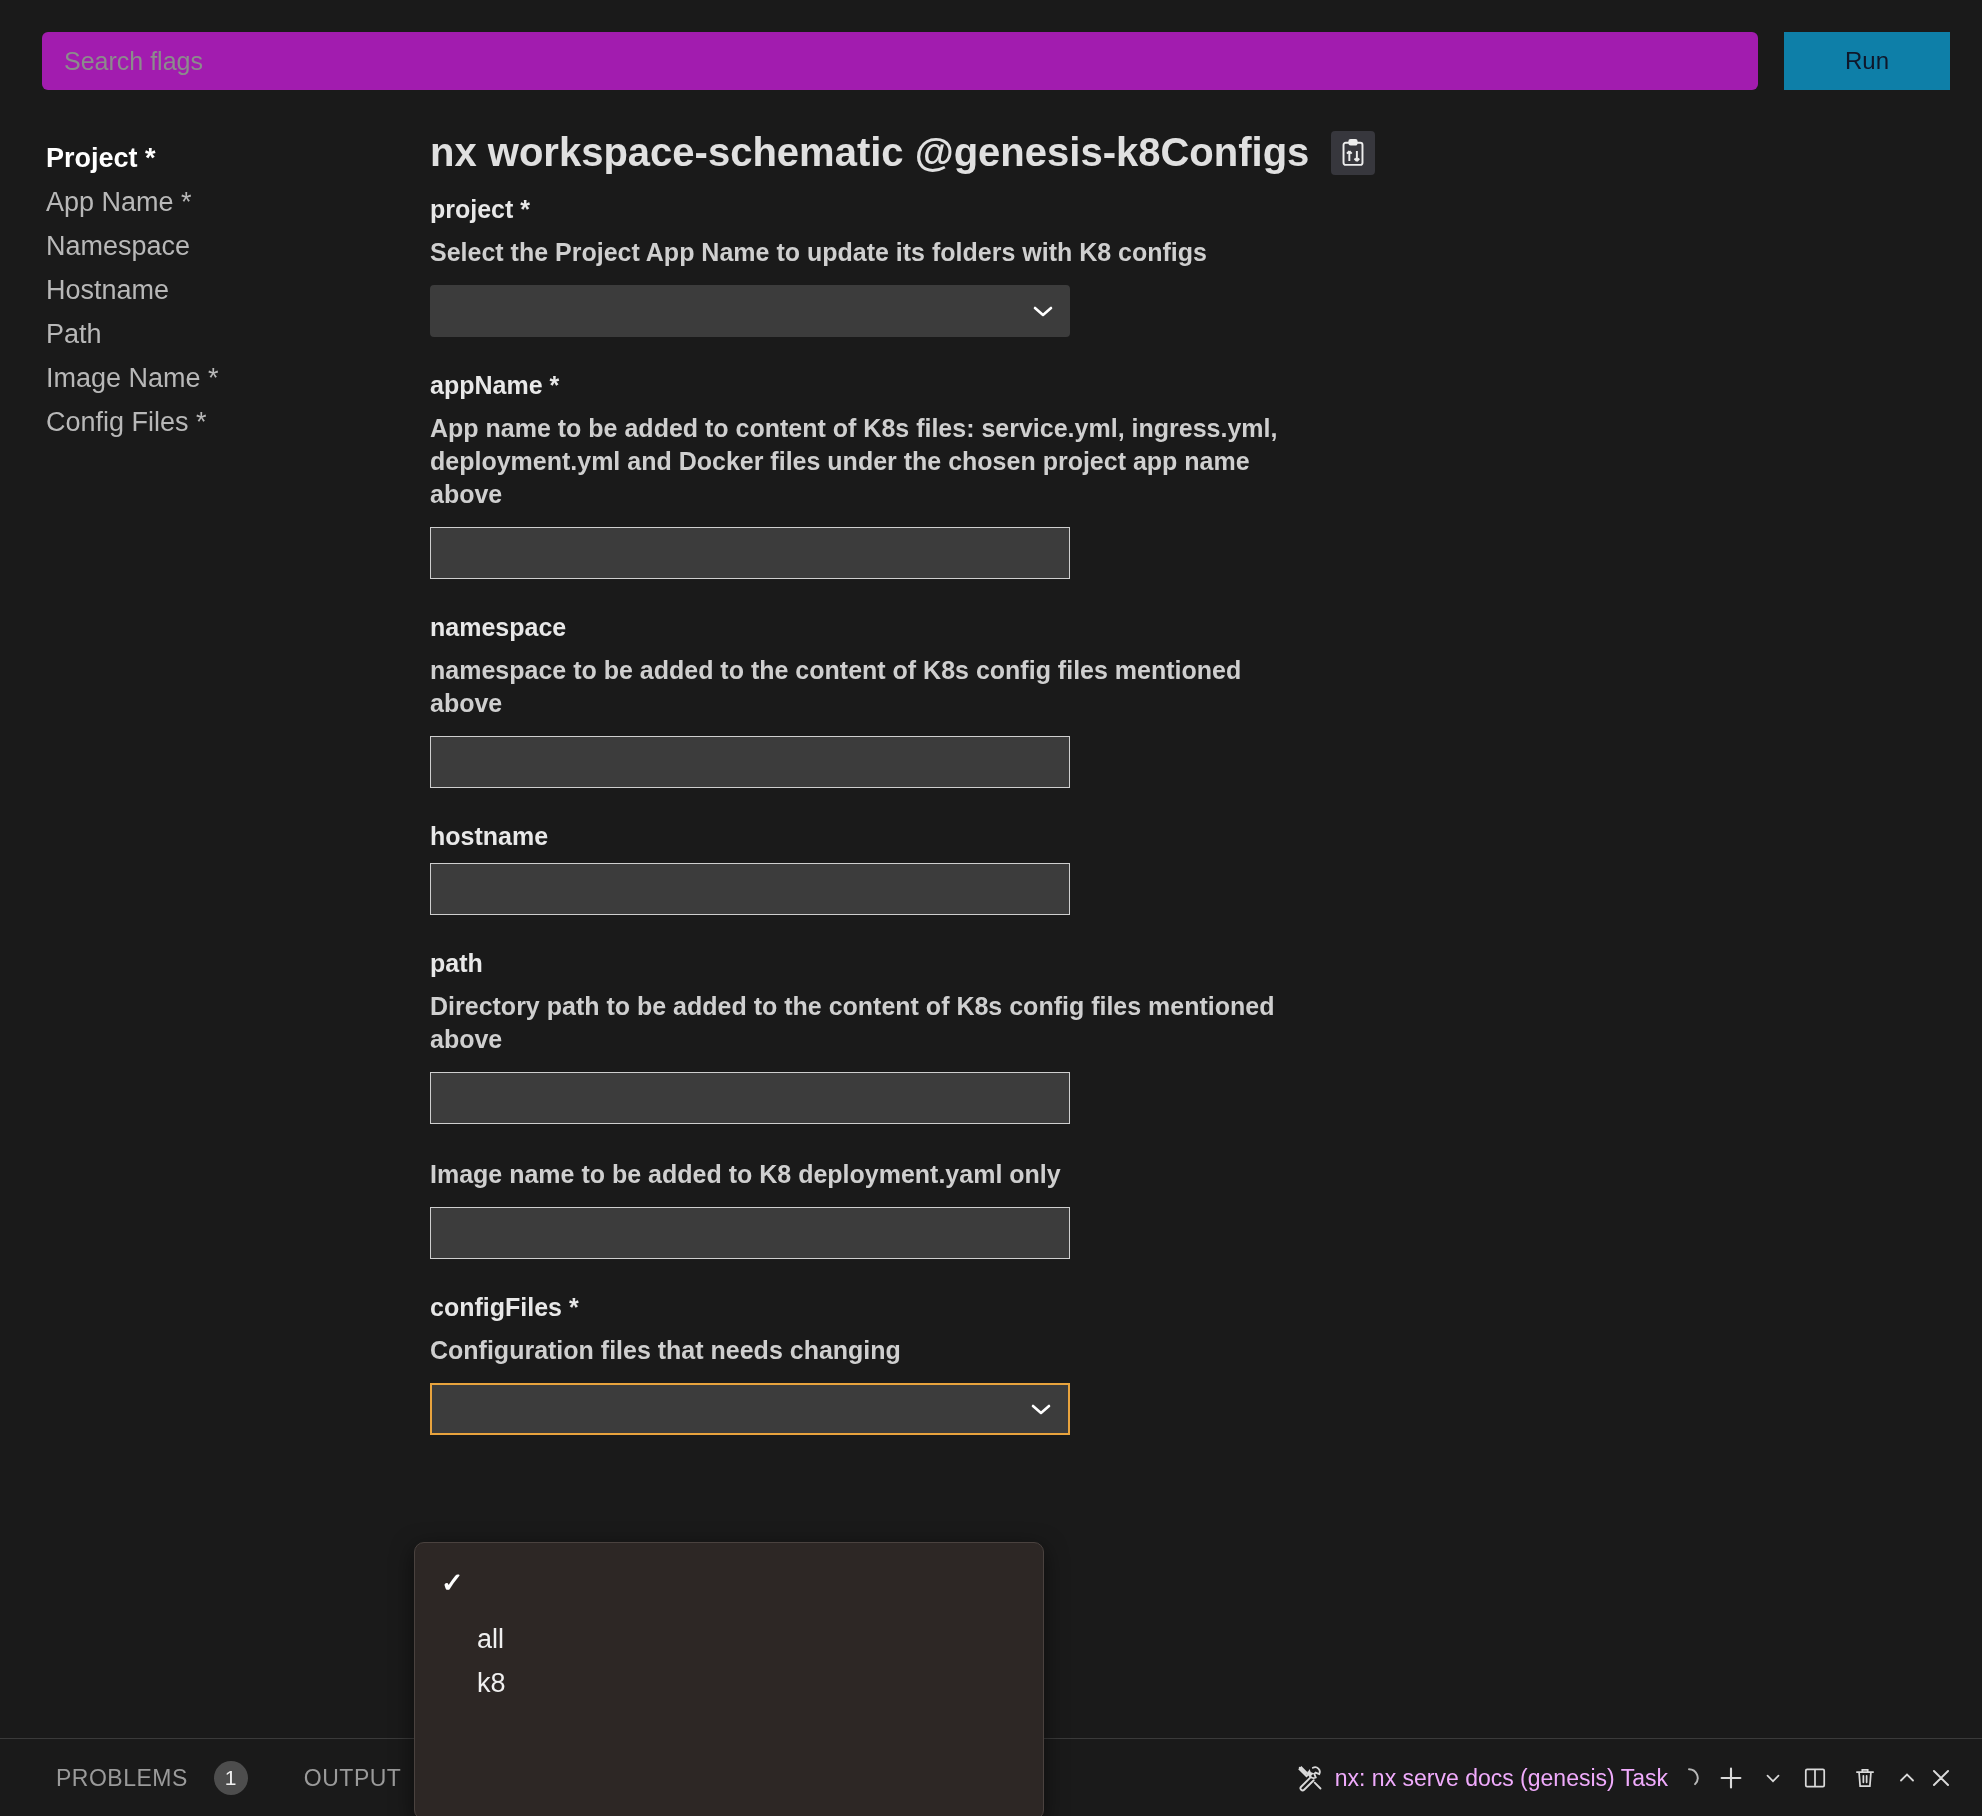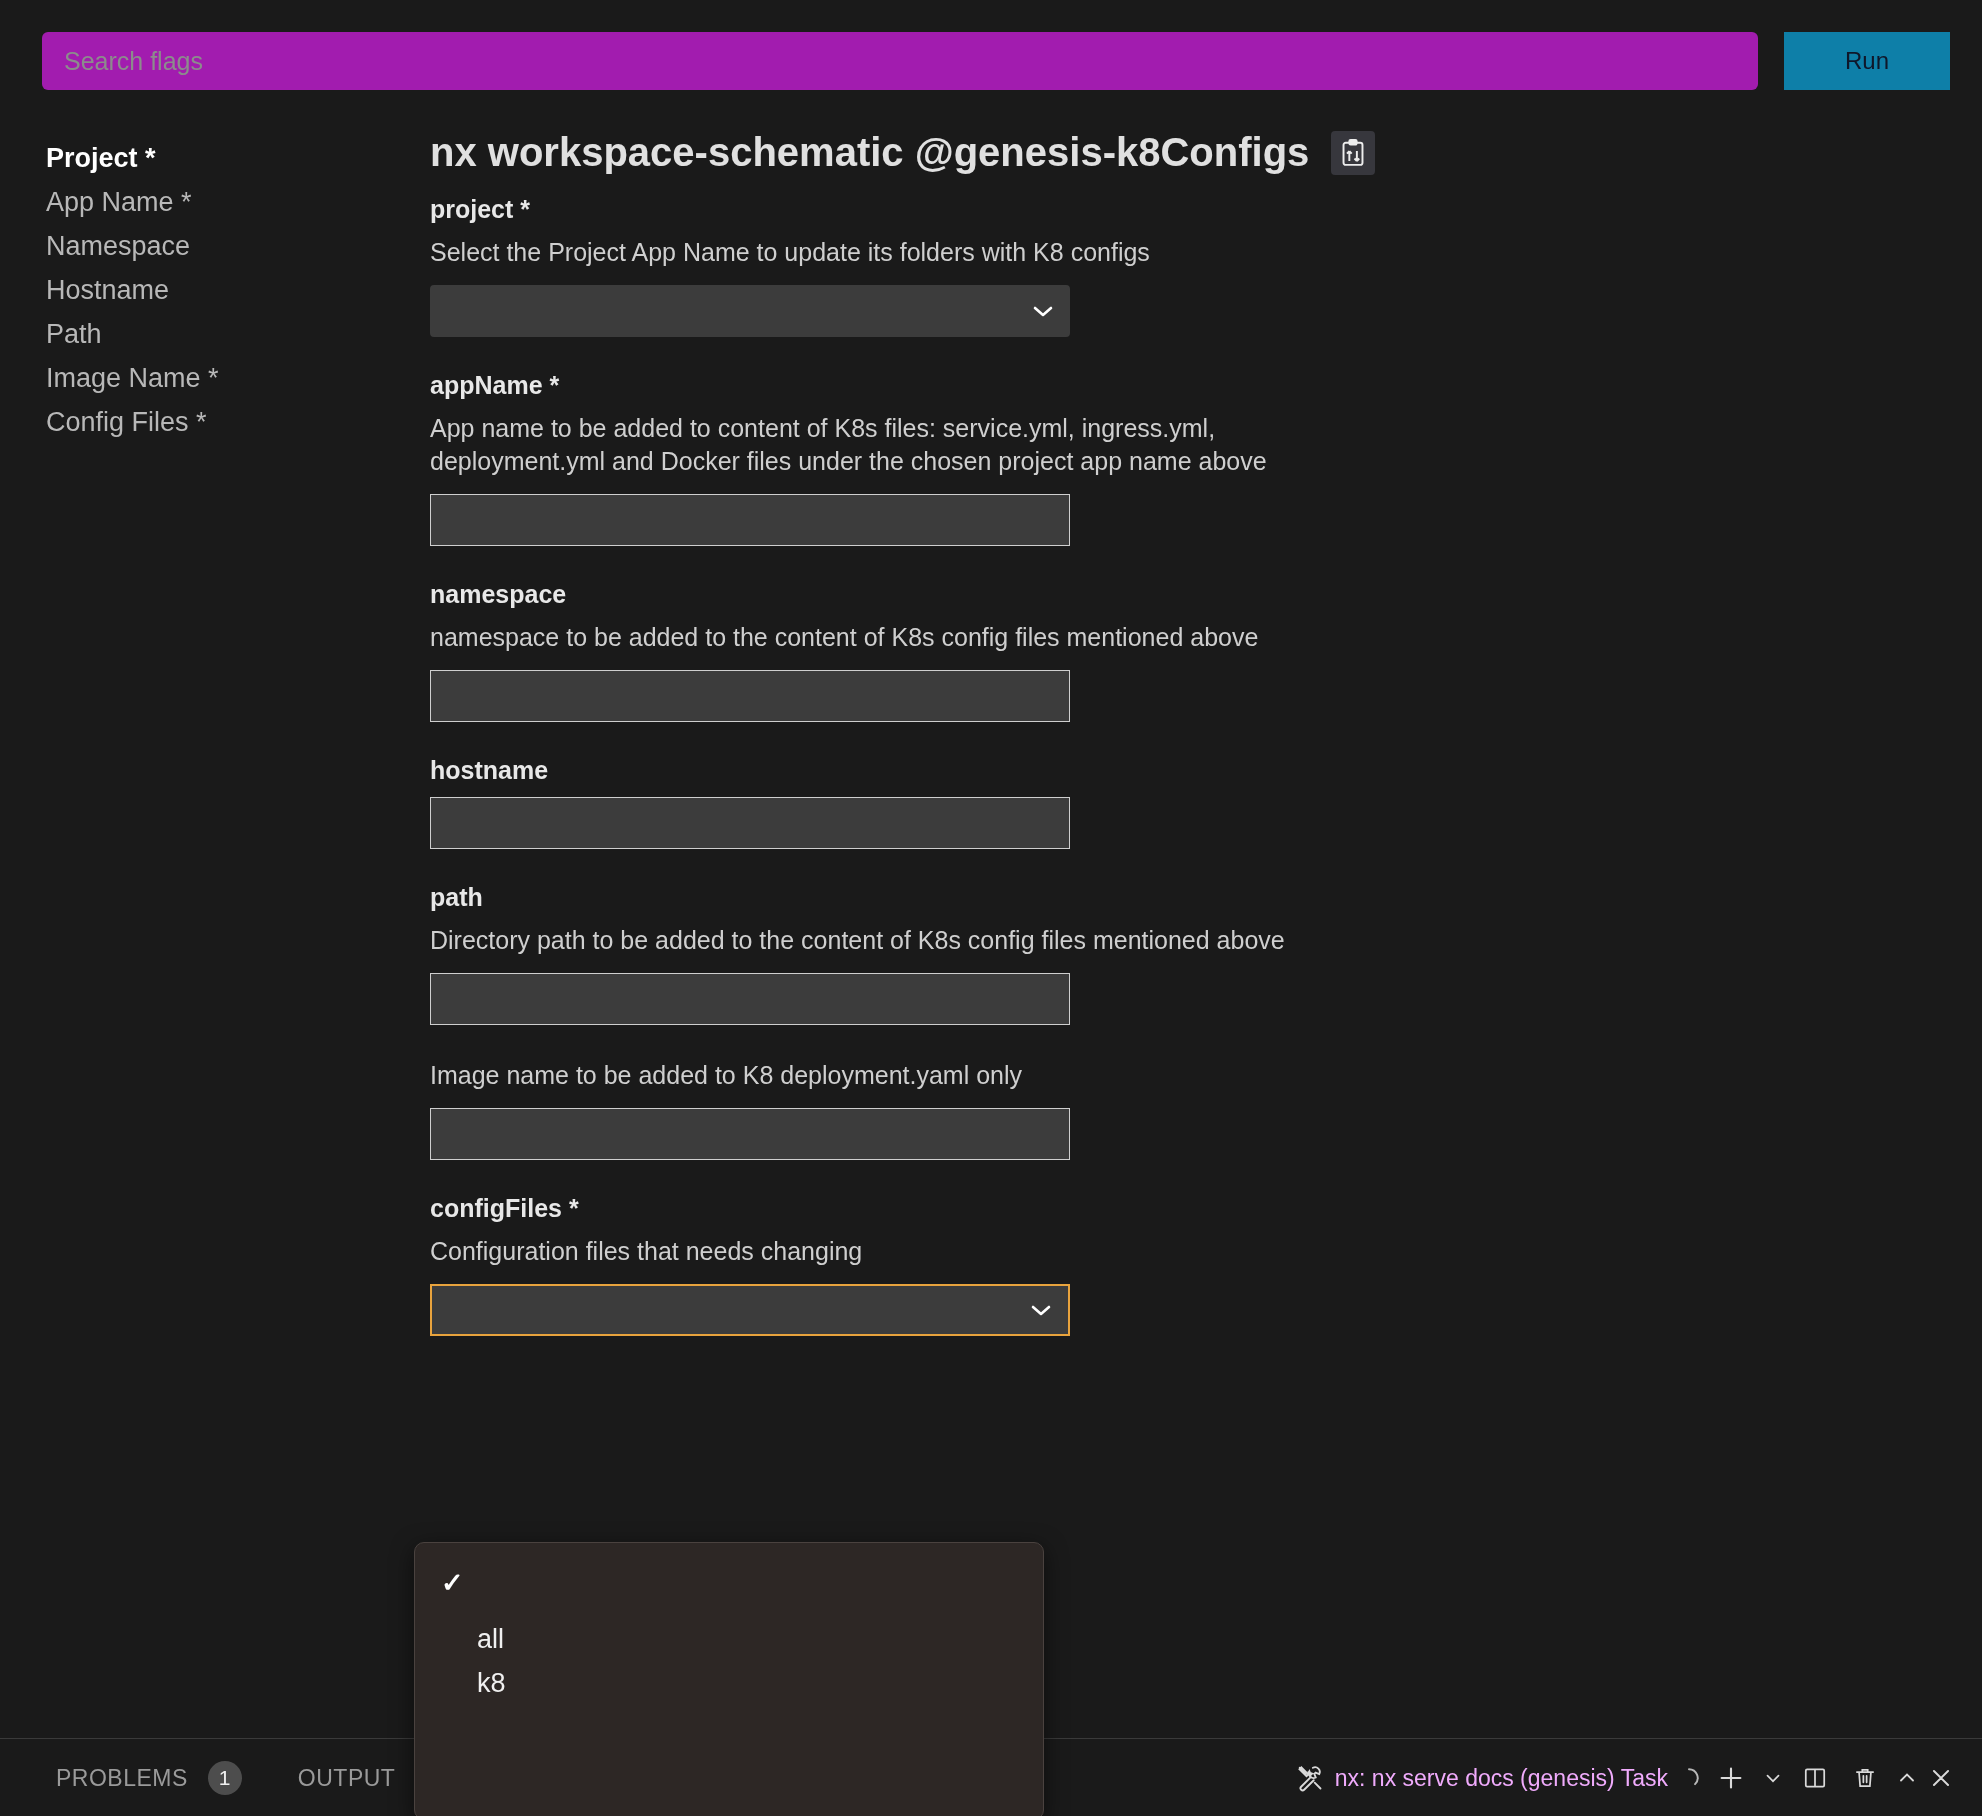--- a/index.html
+++ b/index.html
@@ -55,20 +55,21 @@
     border-radius: 4px; display: inline-flex; align-items: center;
     justify-content: center; cursor: pointer; flex: 0 0 auto;
   }
   .field { margin-bottom: 34px; }
   .field-label {
     color: #E8E8E8; font-size: 25px; font-weight: bold; margin-bottom: 12px;
   }
   .field-desc {
     color: #CFCFCF; font-size: 25px; line-height: 33px; margin-bottom: 16px;
     max-width: 880px;
+    font-weight: bold;
   }
   .field-input {
     width: 640px; height: 52px; background: #3C3C3C;
     border: 1px solid #CFCFCF; color: #E0E0E0;
     font-size: 23px; padding: 0 14px; outline: none;
     font-family: "Liberation Sans", sans-serif;
   }
   .field-select {
     position: relative; width: 640px; height: 52px; background: #3C3C3C;
     border: none; border-radius: 4px; cursor: pointer;
@@ -103,21 +104,21 @@
     position: absolute; left: 0; bottom: 0; width: 1982px; height: 78px;
     background: #1A1A1A; border-top: 1px solid #3A3A3A;
   }
   .panel-tabs {
     position: absolute; left: 28px; top: 0; height: 78px;
     display: flex; align-items: center; gap: 0;
   }
   .panel-tab {
     color: #9A9A9A; font-size: 23px; letter-spacing: 0.5px;
     padding: 0 28px; height: 78px; line-height: 70px; cursor: pointer;
-    position: relative; display: flex; align-items: center; gap: 20px;
+    position: relative; display: flex; align-items: center; gap: 26px;
   }
   .panel-tab.active { color: #FFFFFF; }
   .panel-tab.active::after {
     content: ""; position: absolute; left: 28px; right: 28px; bottom: 14px;
     height: 3px; background: #E7E7E7;
   }
   .badge {
     display: inline-flex; align-items: center; justify-content: center;
     min-width: 34px; height: 34px; padding: 0 8px;
     border-radius: 17px; background: #4D4D4D; color: #F0F0F0;

